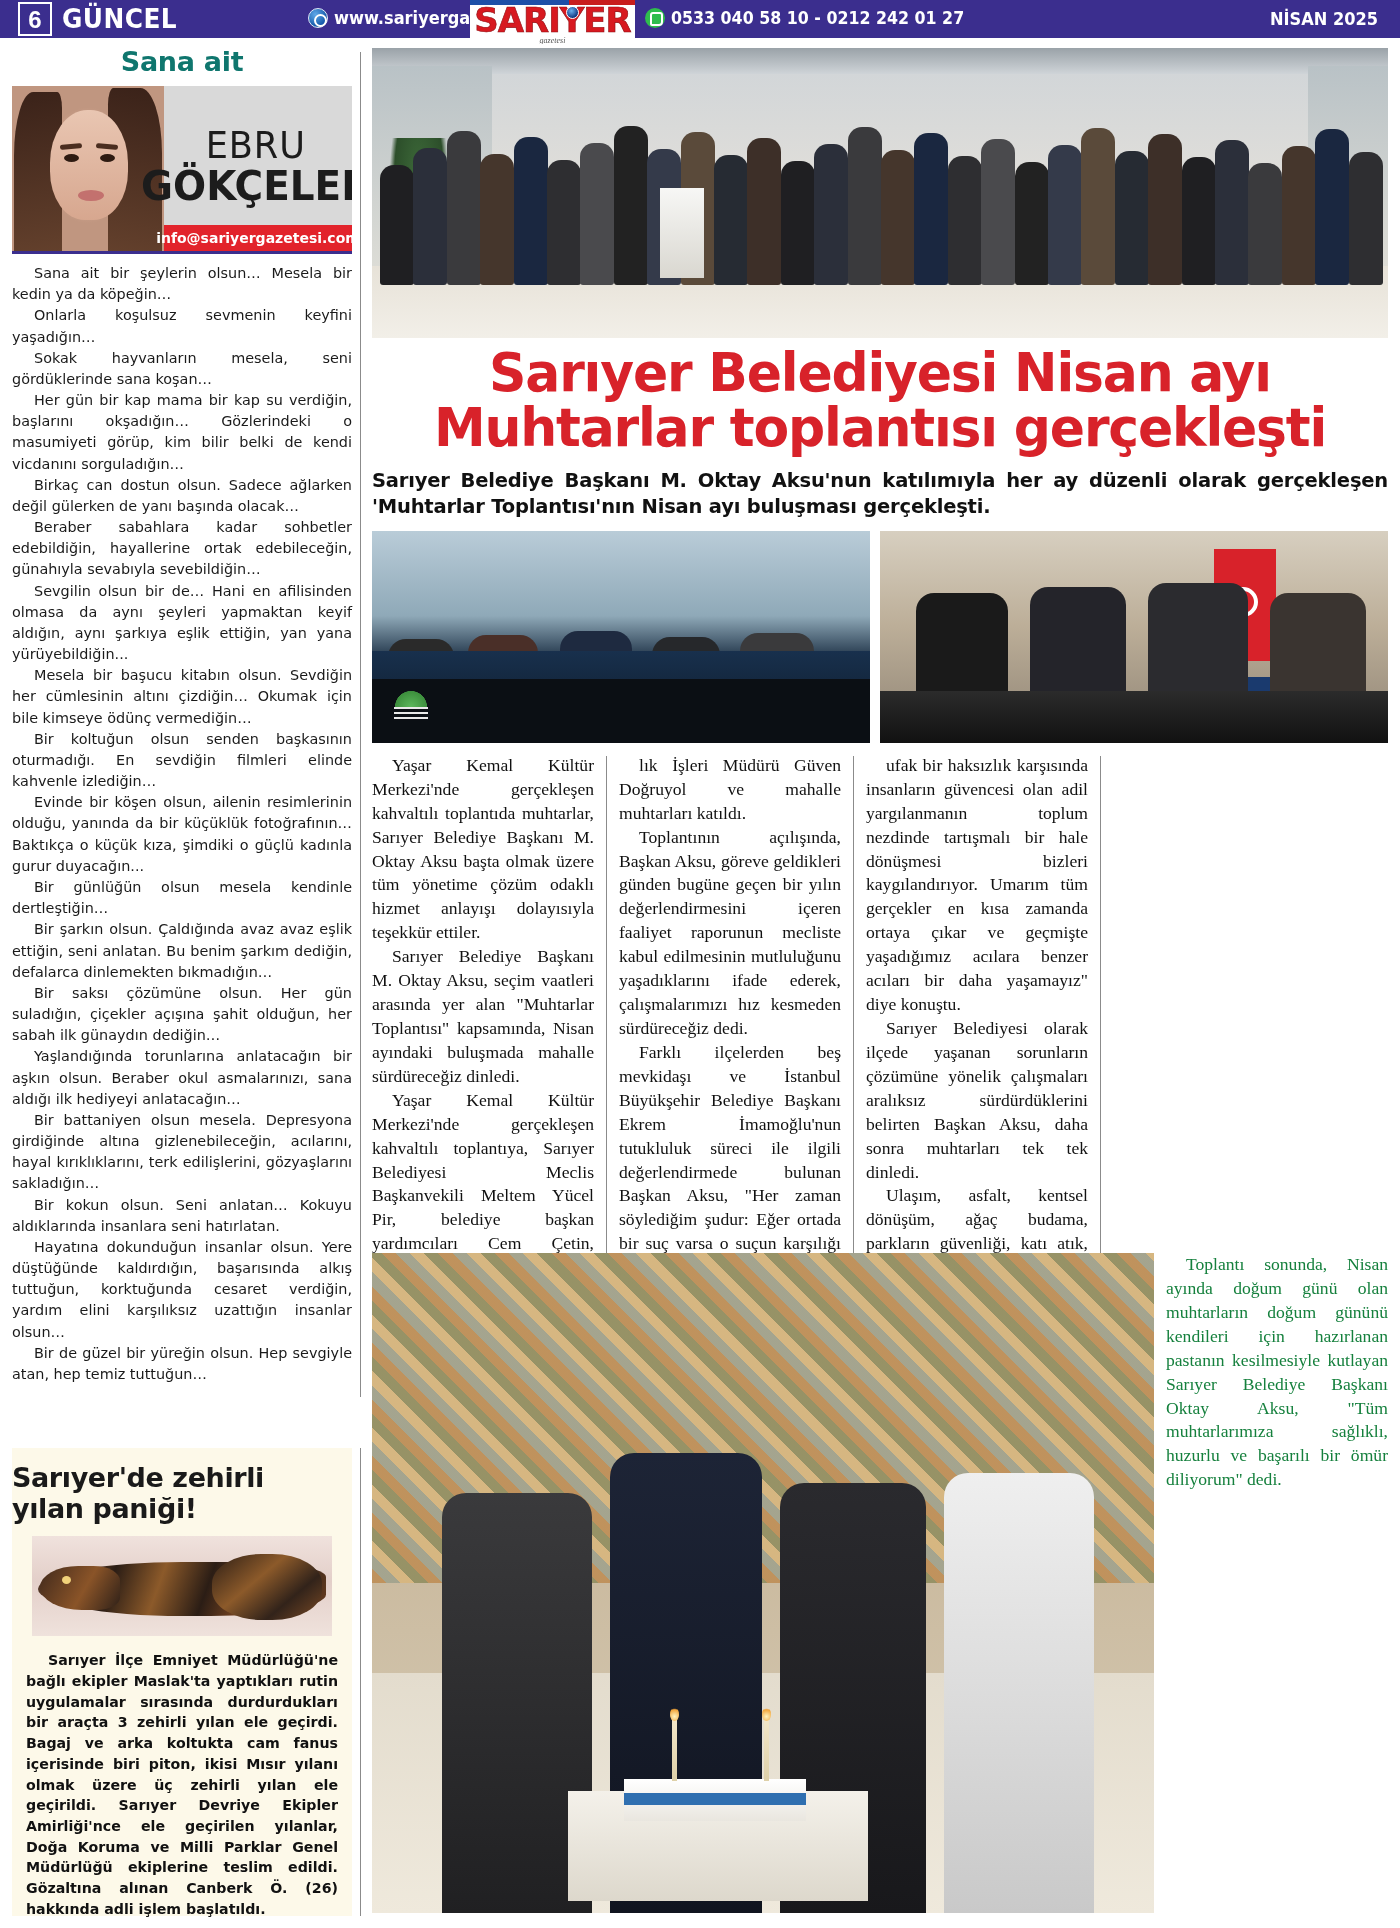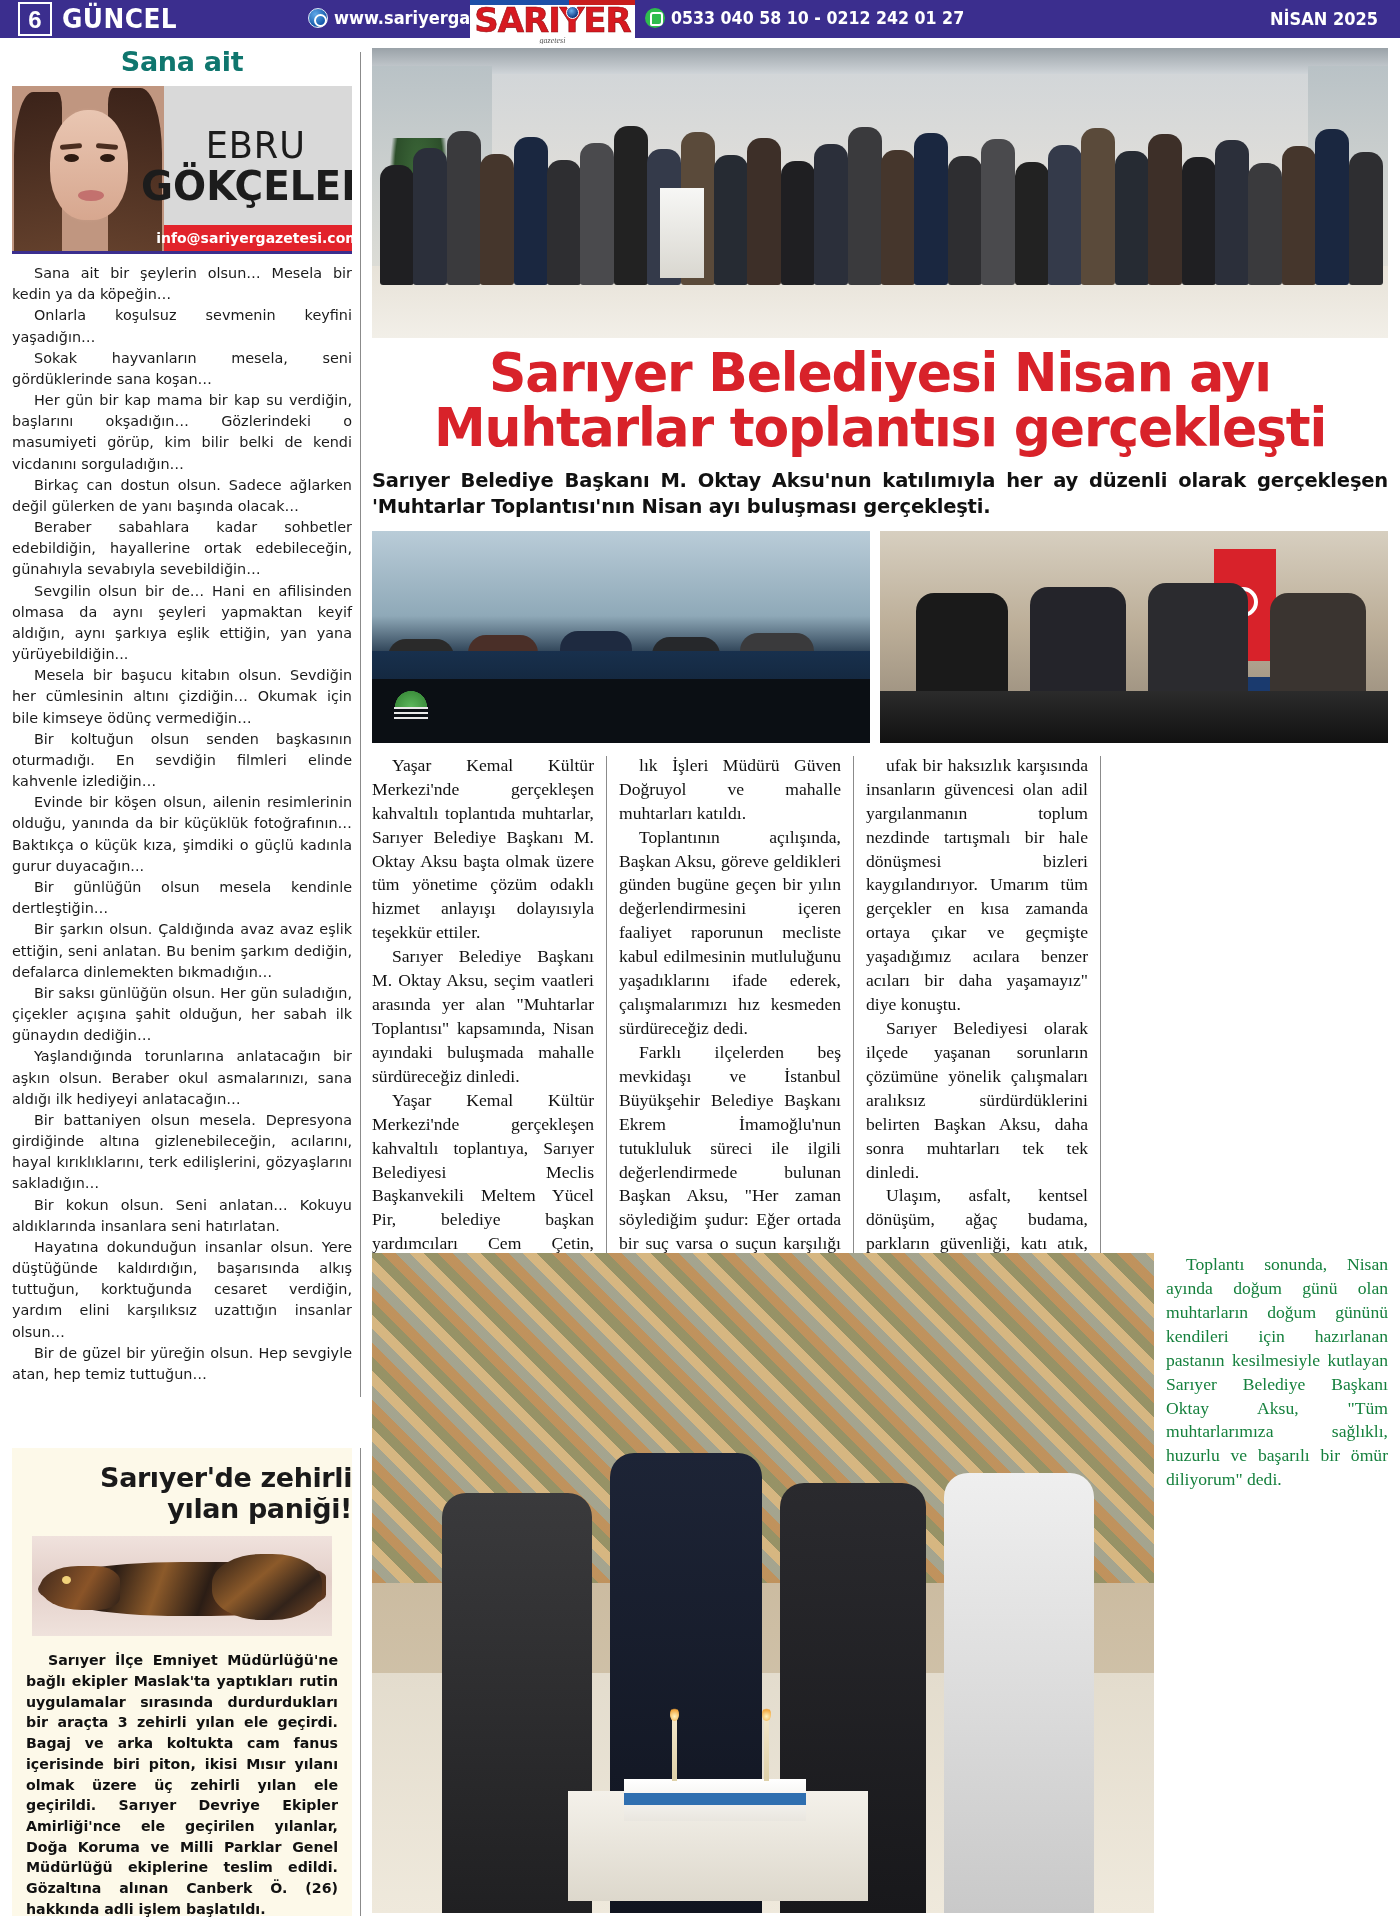--- a/index.html
+++ b/index.html
@@ -170,21 +170,21 @@
     text-align: justify;
   }
   .col-left-body p { text-indent: 22px; margin: 0; }
 
   
   .snake-block {
     position: absolute; left: 12px; top: 1448px; width: 340px; height: 468px;
     background: #fdf9e9;
   }
   .snake-title {
-    padding-top: 14px; text-align: right;
+    padding-top: 14px; text-align: left;
     font-size: 27px; font-weight: bold; color: #1a1a1a; line-height: 1.15;
     font-family: "DejaVu Sans", sans-serif; letter-spacing: -0.4px;
   }
   .snake-photo {
     position: relative; margin: 12px auto 0; width: 300px; height: 100px;
     background: linear-gradient(180deg,#f0e2dd 0%, #e3cfc9 45%, #efe2dc 100%);
     overflow: hidden;
   }
   .snake-body {
     position: absolute; left: 6px; top: 26px; width: 288px; height: 54px;
@@ -388,21 +388,21 @@
         <p>Sokak hayvanların mesela, seni gördüklerinde sana koşan…</p>
         <p>Her gün bir kap mama bir kap su verdiğin, başlarını okşadığın… Gözlerindeki o masumiyeti görüp, kim bilir belki de kendi vicdanını sorguladığın…</p>
         <p>Birkaç can dostun olsun. Sadece ağlarken değil gülerken de yanı başında olacak…</p>
         <p>Beraber sabahlara kadar sohbetler edebildiğin, hayallerine ortak edebileceğin, günahıyla sevabıyla sevebildiğin…</p>
         <p>Sevgilin olsun bir de… Hani en afilisinden olmasa da aynı şeyleri yapmaktan keyif aldığın, aynı şarkıya eşlik ettiğin, yan yana yürüyebildiğin...</p>
         <p>Mesela bir başucu kitabın olsun. Sevdiğin her cümlesinin altını çizdiğin… Okumak için bile kimseye ödünç vermediğin…</p>
         <p>Bir koltuğun olsun senden başkasının oturmadığı. En sevdiğin filmleri elinde kahvenle izlediğin…</p>
         <p>Evinde bir köşen olsun, ailenin resimlerinin olduğu, yanında da bir küçüklük fotoğrafının… Baktıkça o küçük kıza, şimdiki o güçlü kadınla gurur duyacağın...</p>
         <p>Bir günlüğün olsun mesela kendinle dertleştiğin…</p>
         <p>Bir şarkın olsun. Çaldığında avaz avaz eşlik ettiğin, seni anlatan. Bu benim şarkım dediğin, defalarca dinlemekten bıkmadığın…</p>
-        <p>Bir saksı günlüğün olsun. Her gün suladığın, çiçekler açışına şahit olduğun, her sabah ilk günaydın dediğin…</p>
+        <p>Bir saksı çözümüne olsun. Her gün suladığın, çiçekler açışına şahit olduğun, her sabah ilk günaydın dediğin…</p>
         <p>Yaşlandığında torunlarına anlatacağın bir aşkın olsun. Beraber okul asmalarınızı, sana aldığı ilk hediyeyi anlatacağın…</p>
         <p>Bir battaniyen olsun mesela. Depresyona girdiğinde altına gizlenebileceğin, acılarını, hayal kırıklıklarını, terk edilişlerini, gözyaşlarını sakladığın…</p>
         <p>Bir kokun olsun. Seni anlatan… Kokuyu aldıklarında insanlara seni hatırlatan.</p>
         <p>Hayatına dokunduğun insanlar olsun. Yere düştüğünde kaldırdığın, başarısında alkış tuttuğun, korktuğunda cesaret verdiğin, yardım elini karşılıksız uzattığın insanlar olsun…</p>
         <p>Bir de güzel bir yüreğin olsun. Hep sevgiyle atan, hep temiz tuttuğun…</p>
       </div>
   </div>
 
   <div class="snake-block">
     <div class="snake-title">

